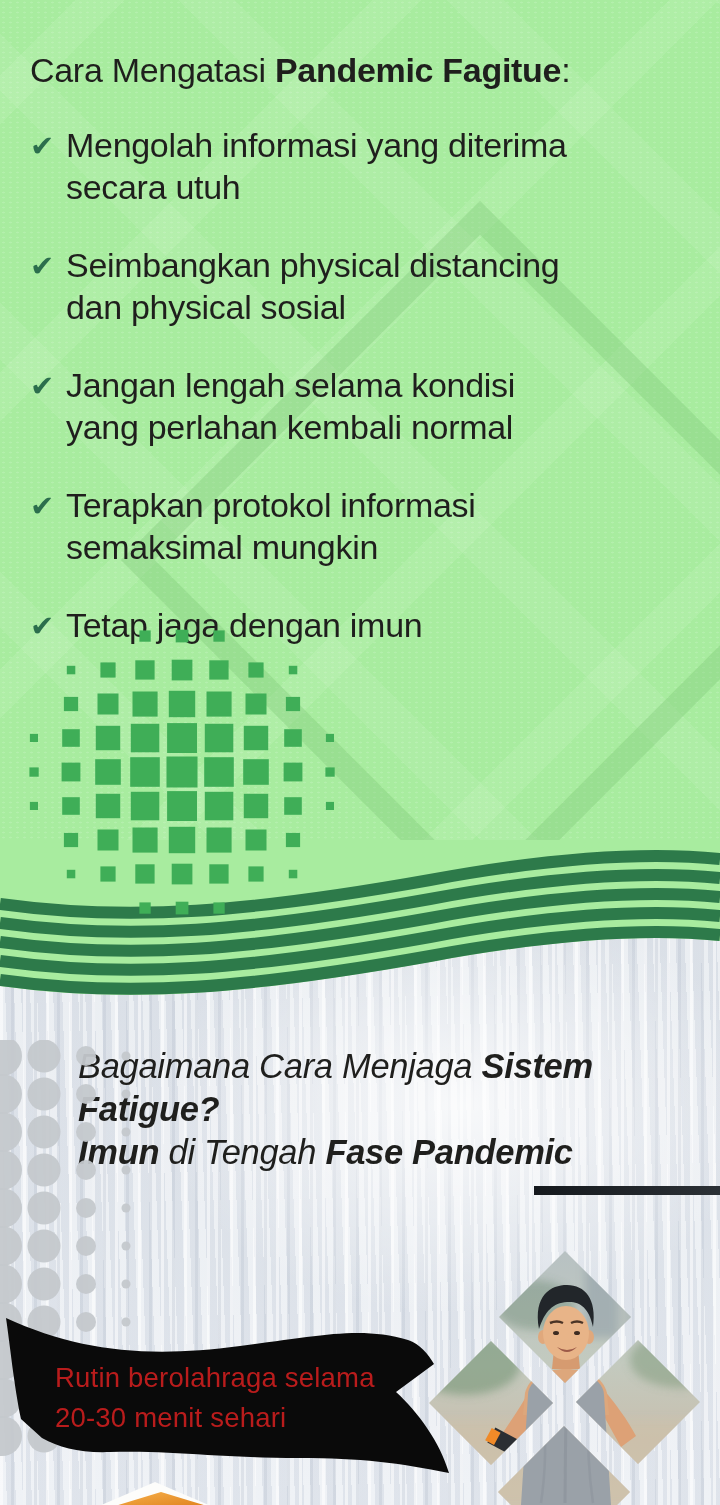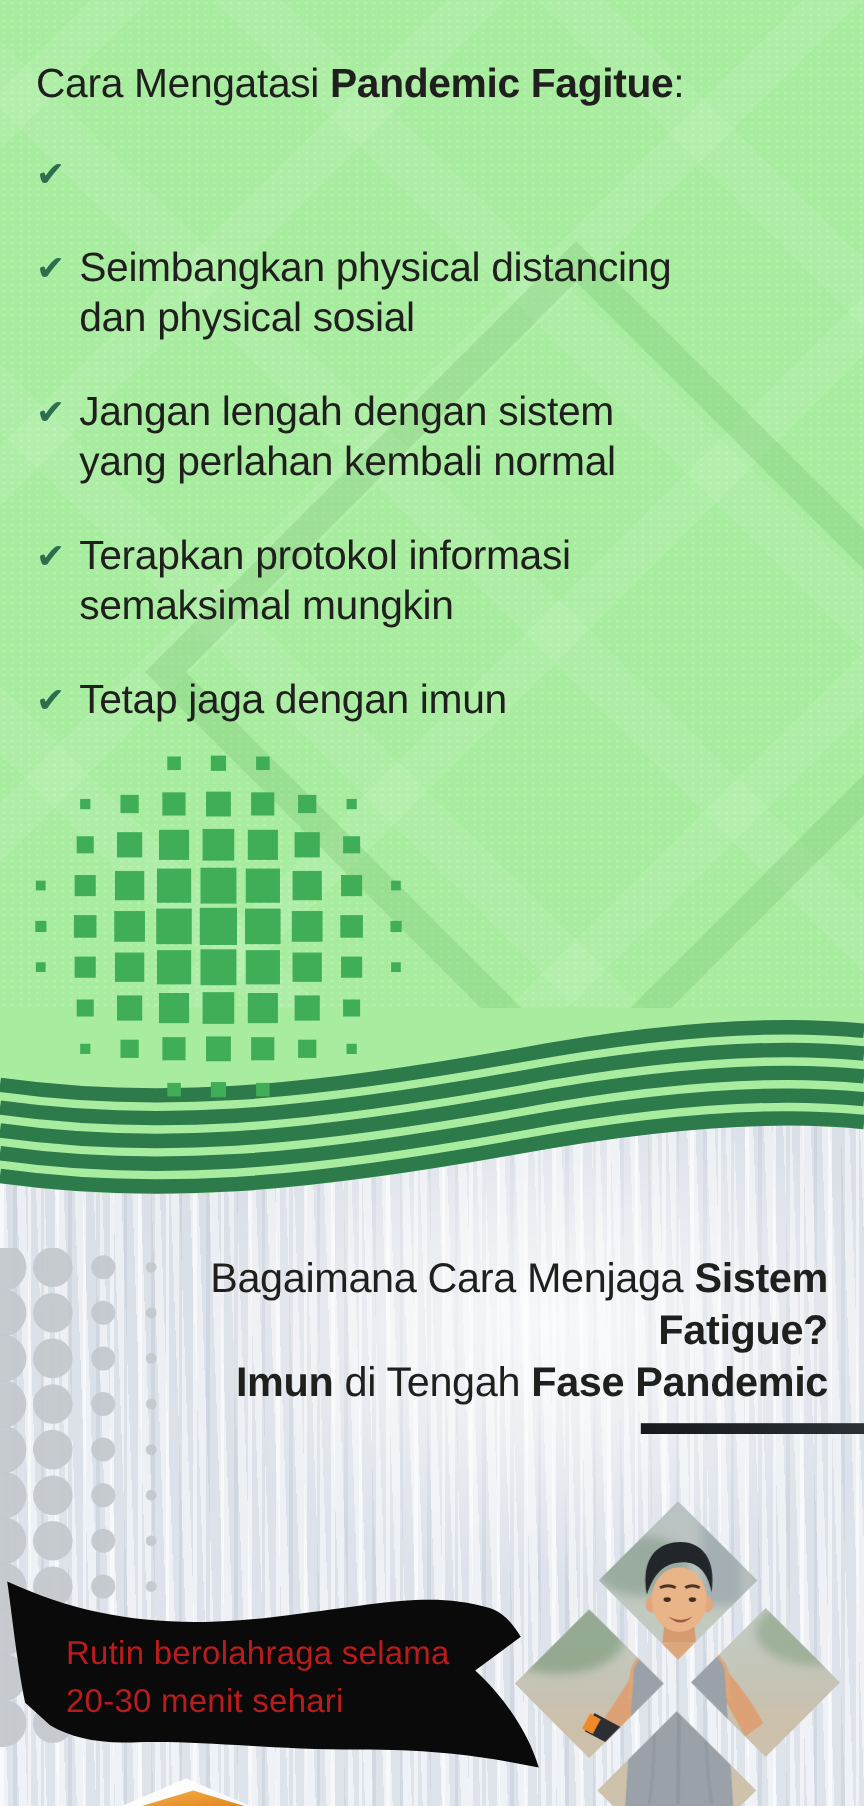--- a/index.html
+++ b/index.html
@@ -37,22 +37,22 @@
   
   .immune-section{
     position:absolute;top:840px;left:0;width:720px;height:665px;z-index:1;
     background-image:
       radial-gradient(ellipse 430px 300px at 64% 40%, rgba(255,255,255,0.8), rgba(255,255,255,0) 70%),
       repeating-linear-gradient(90deg, rgba(255,255,255,0.55) 0 3px, rgba(222,227,235,0) 3px 11px, rgba(180,189,203,0.30) 11px 14px, rgba(255,255,255,0) 14px 23px),
       repeating-linear-gradient(88deg, rgba(255,255,255,0.35) 0 7px, rgba(203,210,221,0.28) 7px 16px),
       linear-gradient(#dfe4ea,#e7ebf1);
   }
   .immune-heading{
-    position:absolute;top:205px;right:30px;width:600px;text-align:right;
-    font-size:34.5px;line-height:43px;letter-spacing:-0.3px;
+    position:absolute;top:205px;right:42px;width:600px;text-align:left;
+    font-size:34.5px;line-height:43px;letter-spacing:-0.3px;font-style:italic;
   }
   .immune-heading .hl{display:block;}
   .immune-heading b{font-weight:700;}
   .heading-bar{
     position:absolute;top:346px;right:0;width:186px;height:9px;
     background:linear-gradient(90deg,#15191d,#2c3136);
   }
   
   .dots-svg{position:absolute;left:0;top:1040px;z-index:2;pointer-events:none;}
   
@@ -74,34 +74,38 @@
 
   <section class="tips-section">
     <div class="diamond-outline"></div>
     <div class="tips-content">
       <h1 class="page-title" style="font-weight:400;margin:0 0 32px 0;">
         <span>Cara Mengatasi </span><b>Pandemic Fagitue</b><span>:</span>
       </h1>
 
       <div class="tip-row">
         <span class="check">✔</span>
+        <div class="tip-text">
+          <span>Mengolah informasi yang diterima</span>
+          <span>secara utuh</span>
+        </div>
       </div>
 
       <div class="tip-row">
         <span class="check">✔</span>
         <div class="tip-text">
           <span>Seimbangkan physical distancing</span>
           <span>dan physical sosial</span>
         </div>
       </div>
 
       <div class="tip-row">
         <span class="check">✔</span>
         <div class="tip-text">
-          <span>Jangan lengah dengan sistem</span>
+          <span>Jangan lengah selama kondisi</span>
           <span>yang perlahan kembali normal</span>
         </div>
       </div>
 
       <div class="tip-row">
         <span class="check">✔</span>
         <div class="tip-text">
           <span>Terapkan protokol informasi</span>
           <span>semaksimal mungkin</span>
         </div>

